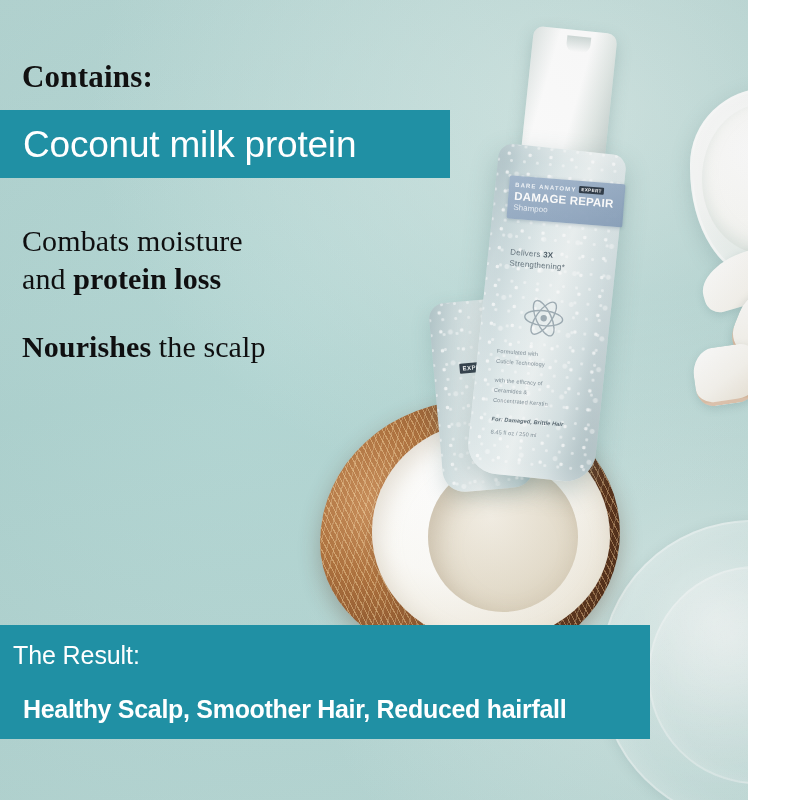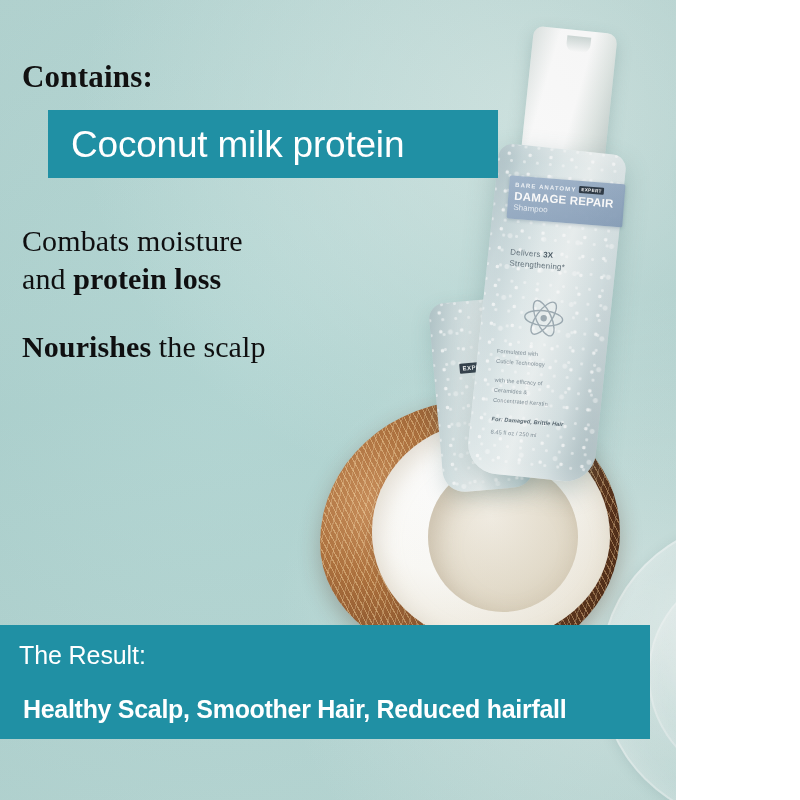--- a/index.html
+++ b/index.html
@@ -3,21 +3,21 @@
 <meta charset="utf-8">
 <title>Bare Anatomy Damage Repair Shampoo — Benefits Infographic</title>
 <style>
   html, body {
     margin: 0;
     padding: 0;
     background: #ffffff;
   }
   #poster {
     position: relative;
-    width: 676px;
+    width: 748px;
     height: 800px;
     overflow: hidden;
     font-family: "Liberation Serif", "DejaVu Serif", serif;
     background: #aed4d1;
   }
 
   
   .bg-base {
     position: absolute;
     inset: 0;
@@ -330,21 +330,20 @@
 
   .hero-band {
     position: absolute;
     left: 0;
     top: 110px;
     width: 450px;
     height: 68px;
     background: #2090a4;
     display: flex;
     align-items: center;
-    margin-left: 48px;
   }
   .hero-band-text {
     padding-left: 23px;
     font-family: "Liberation Sans", "DejaVu Sans", sans-serif;
     font-size: 37px;
     font-weight: 400;
     color: #ffffff;
     letter-spacing: -0.2px;
     line-height: 1;
     white-space: nowrap;
@@ -373,21 +372,21 @@
     width: 650px;
     height: 114px;
     background: #2090a4;
     display: flex;
     flex-direction: column;
     justify-content: center;
     font-family: "Liberation Sans", "DejaVu Sans", sans-serif;
     color: #ffffff;
   }
   .result-label {
-    padding-left: 19px;
+    padding-left: 13px;
     font-size: 25px;
     font-weight: 400;
     line-height: 1.2;
     letter-spacing: -0.1px;
   }
   .result-text {
     padding-left: 23px;
     font-size: 25px;
     font-weight: 700;
     line-height: 1.2;

